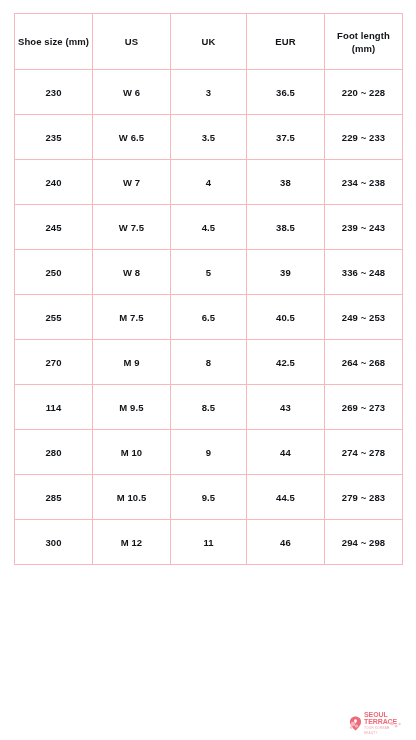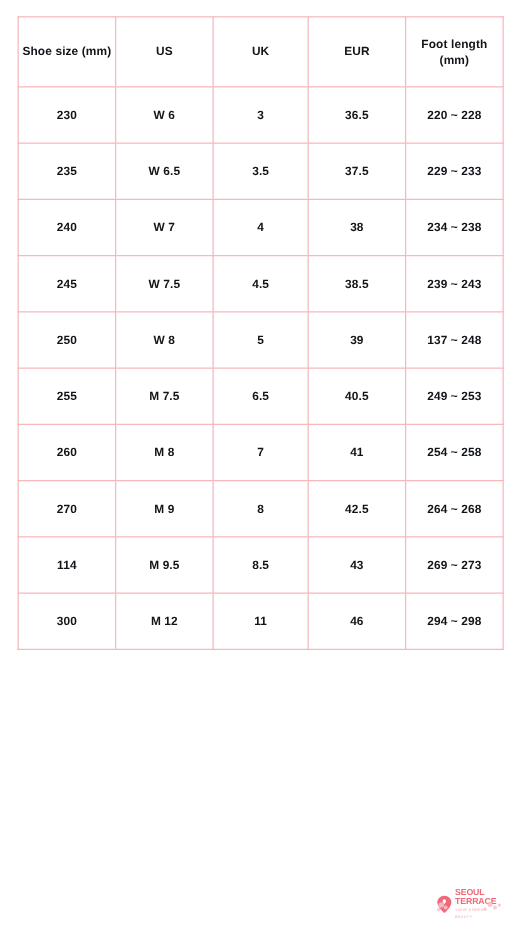--- a/index.html
+++ b/index.html
@@ -152,49 +152,56 @@
         <td>W 7.5</td>
         <td>4.5</td>
         <td>38.5</td>
         <td>239 ~ 243</td>
       </tr>
       <tr>
         <td>250</td>
         <td>W 8</td>
         <td>5</td>
         <td>39</td>
-        <td>137 ~ 248</td>
+        <td>336 ~ 248</td>
       </tr>
       <tr>
         <td>255</td>
         <td>M 7.5</td>
         <td>6.5</td>
         <td>40.5</td>
         <td>249 ~ 253</td>
       </tr>
       <tr>
-        <td>260</td>
-        <td>M 8</td>
-        <td>7</td>
-        <td>41</td>
-        <td>254 ~ 258</td>
-      </tr>
-      <tr>
         <td>270</td>
         <td>M 9</td>
         <td>8</td>
         <td>42.5</td>
         <td>264 ~ 268</td>
       </tr>
       <tr>
         <td>114</td>
         <td>M 9.5</td>
         <td>8.5</td>
         <td>43</td>
         <td>269 ~ 273</td>
+      </tr>
+      <tr>
+        <td>280</td>
+        <td>M 10</td>
+        <td>9</td>
+        <td>44</td>
+        <td>274 ~ 278</td>
+      </tr>
+      <tr>
+        <td>285</td>
+        <td>M 10.5</td>
+        <td>9.5</td>
+        <td>44.5</td>
+        <td>279 ~ 283</td>
       </tr>
       <tr>
         <td>300</td>
         <td>M 12</td>
         <td>11</td>
         <td>46</td>
         <td>294 ~ 298</td>
       </tr>
     </tbody>
   </table>

